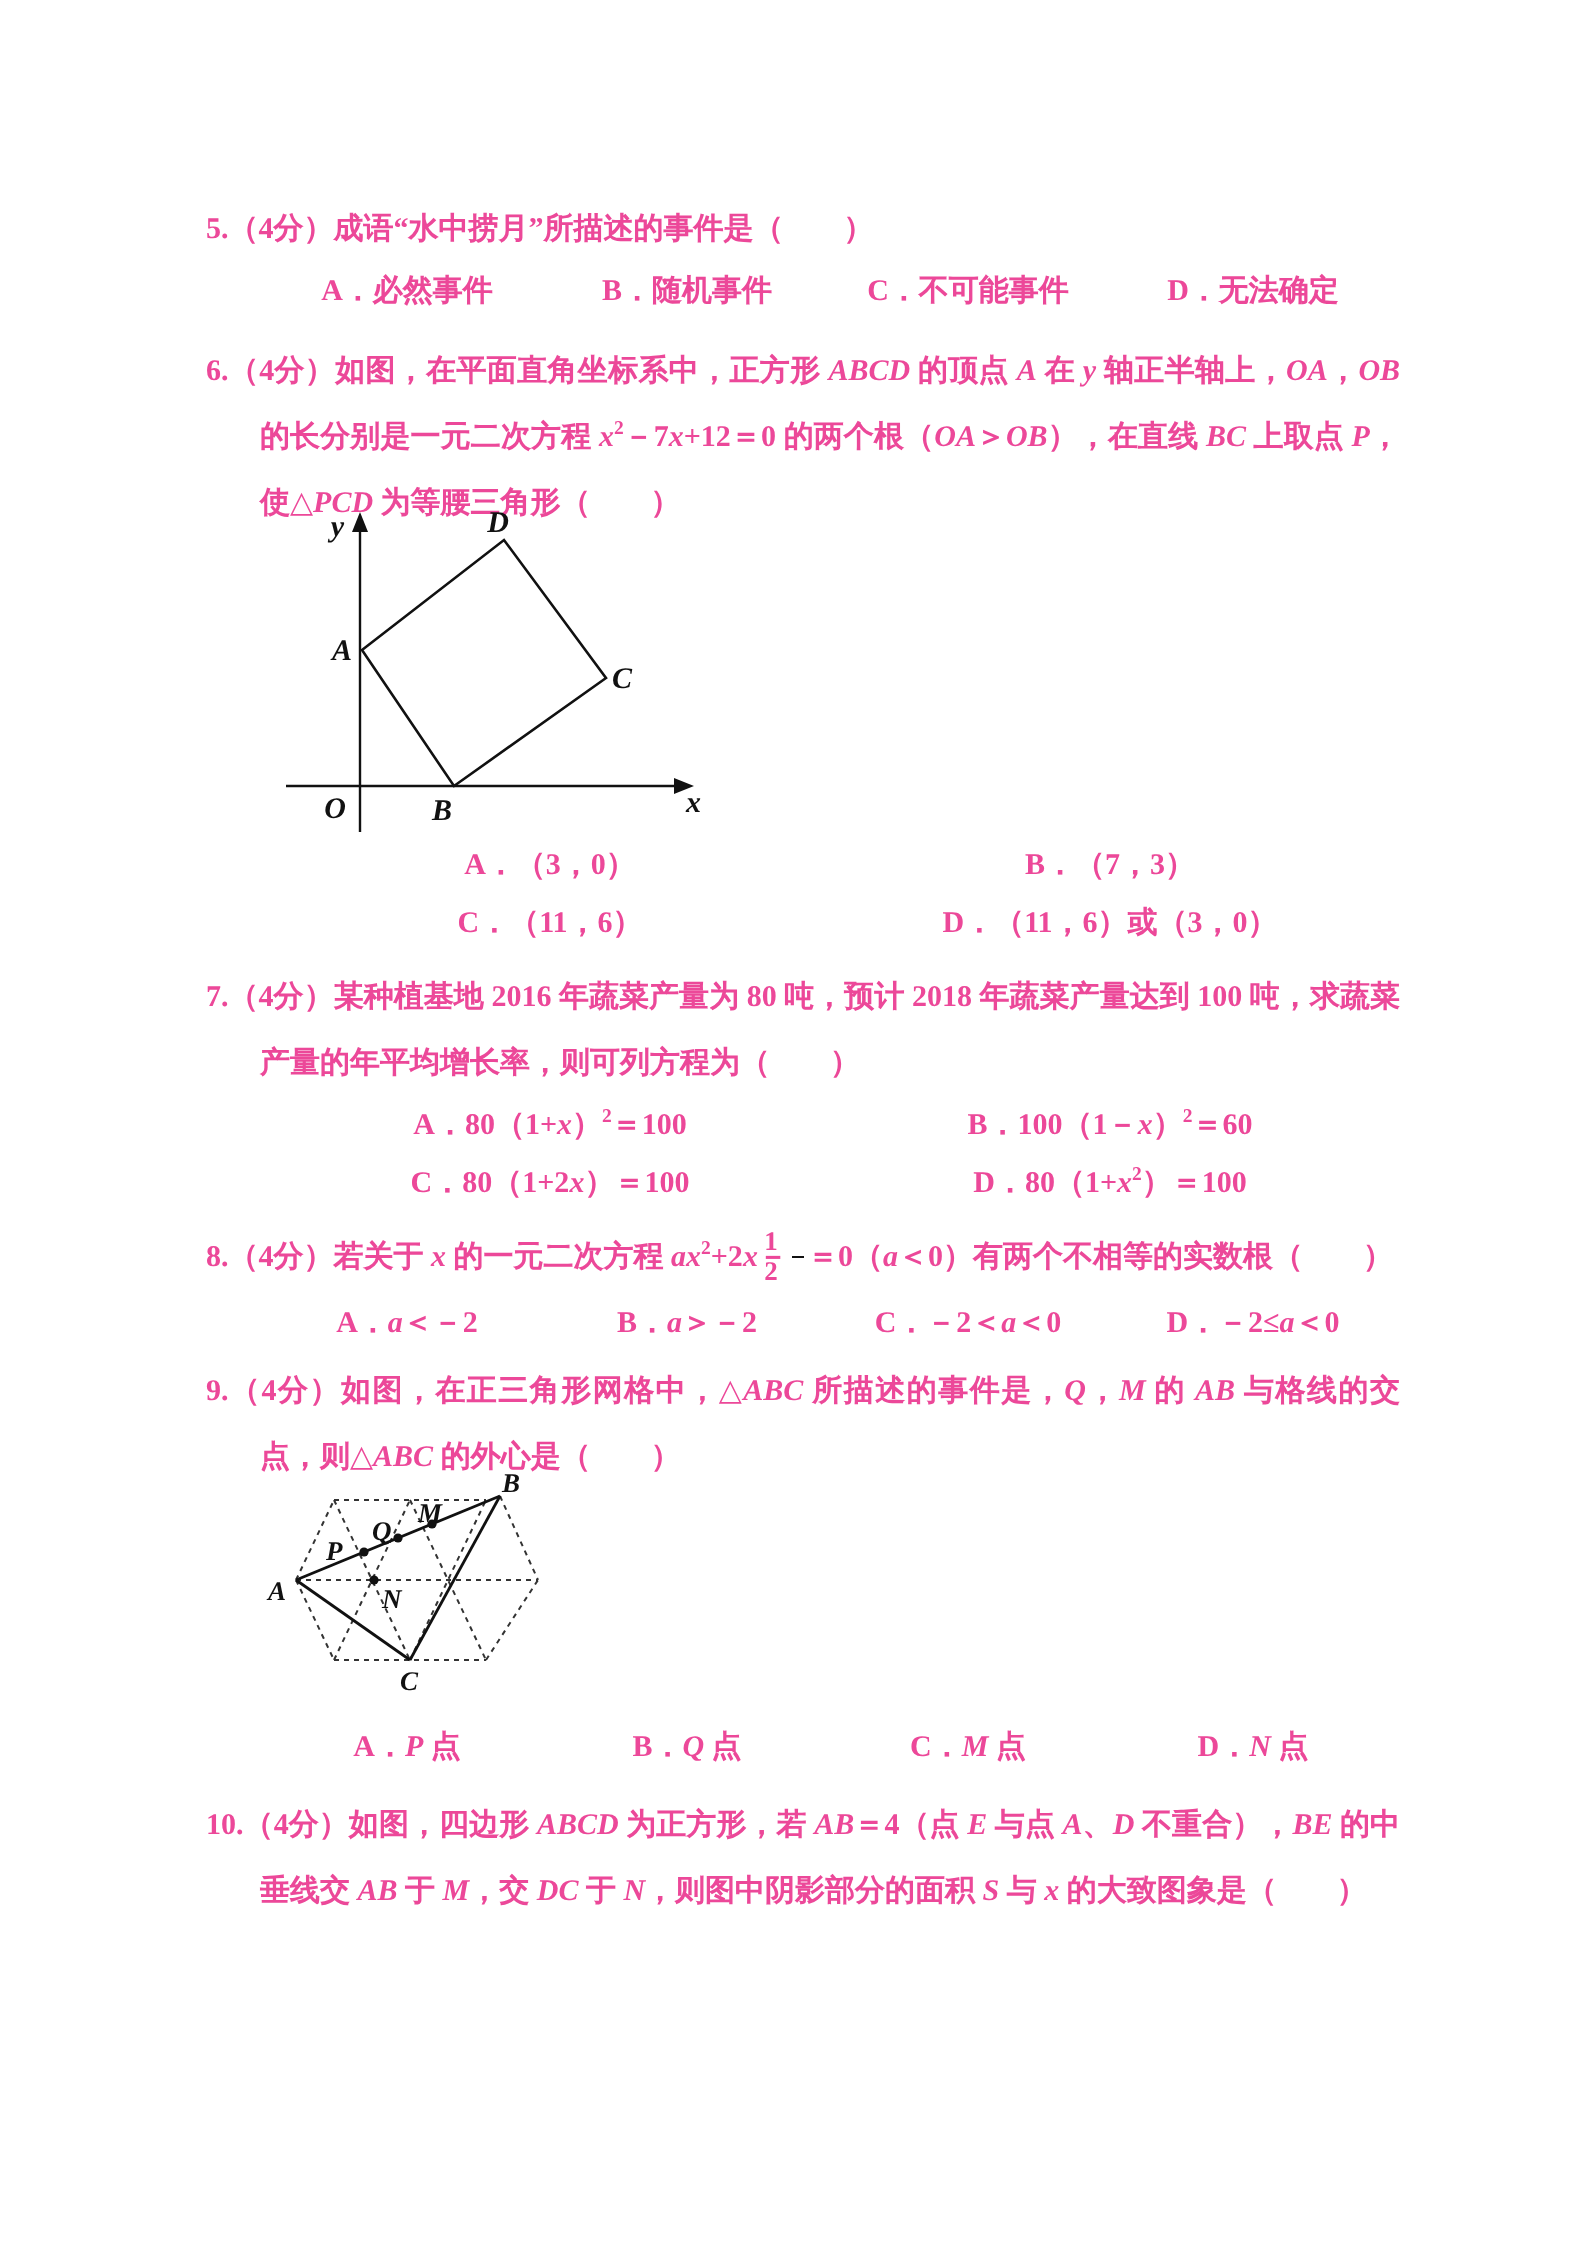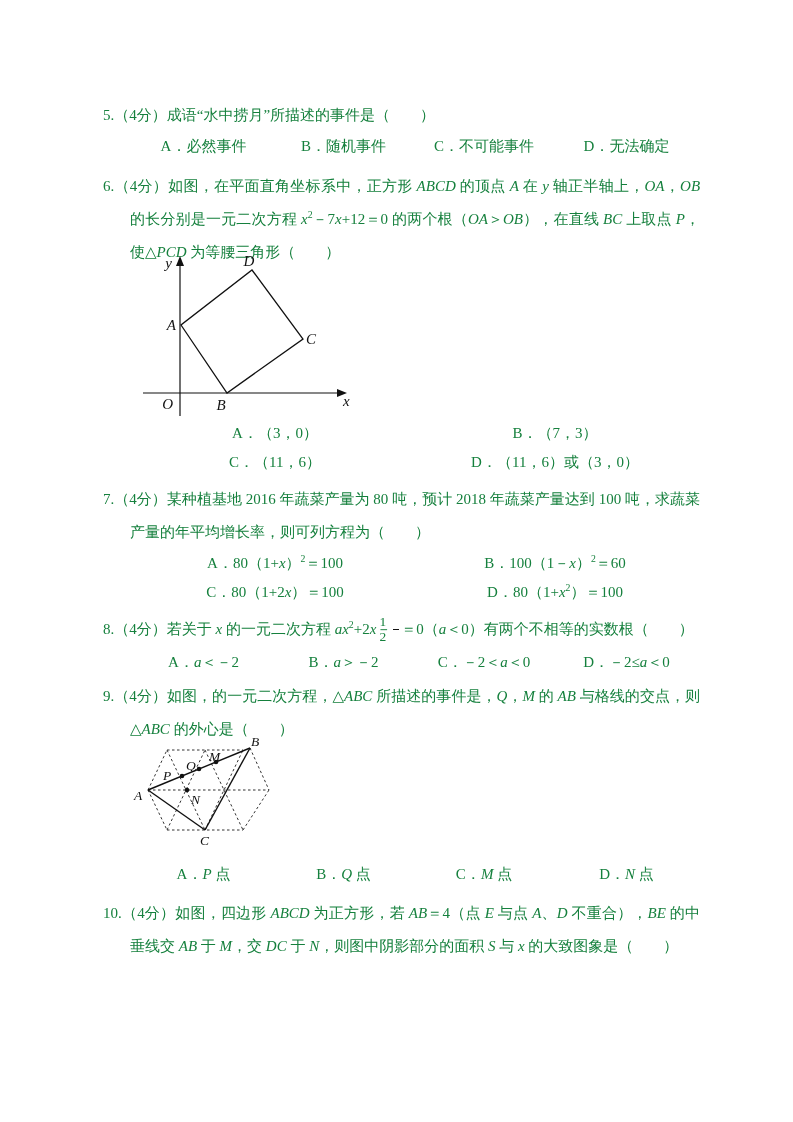--- a/index.html
+++ b/index.html
@@ -4,21 +4,21 @@
 <style>
   html,body{margin:0;padding:0;background:#fff;}
   .page{
     position:relative;
     width:793px;height:1122px;
     background:#ffffff;
     box-sizing:border-box;
     padding:99px 93px 0 130px;
     overflow:hidden;
     font-family:"Liberation Serif","DejaVu Serif",serif;
-    font-size:15px;color:#15803d;
+    font-size:15px;color:#ec4899;font-weight:bold;
   }
   section.question{margin:0;}
   #q5{margin-bottom:9px;}
   #q6{margin-bottom:6px;}
   #q7{margin-bottom:3px;}
   #q8{margin-bottom:3px;}
   #q9{margin-bottom:8px;}
   .stem{
     margin:0;line-height:33px;
     text-align:justify;
@@ -117,21 +117,21 @@
     <p class="stem"><span class="qnum">8.</span><span><span>（4分）若关于 </span><span class="it">x</span><span> 的一元二次方程 </span><span class="it">ax</span><sup>2</sup><span>+2</span><span class="it">x</span><span>－</span><span class="frac"><span class="num">1</span><span class="den">2</span></span><span>＝0（</span><span class="it">a</span><span>＜0）有两个不相等的实数根（　　）</span></span></p>
     <div class="opts c4">
       <span class="opt"><span>A．</span><span class="it">a</span><span>＜－2</span></span>
       <span class="opt"><span>B．</span><span class="it">a</span><span>＞－2</span></span>
       <span class="opt"><span>C．－2＜</span><span class="it">a</span><span>＜0</span></span>
       <span class="opt"><span>D．－2≤</span><span class="it">a</span><span>＜0</span></span>
     </div>
   </section>
 
   <section class="question" id="q9">
-    <p class="stem"><span class="qnum">9.</span><span><span>（4分）如图，的一元二次方程，△</span><span class="it">ABC</span><span> 所描述的事件是，</span><span class="it">Q</span><span>，</span><span class="it">M</span><span> 的 </span><span class="it">AB</span><span> 与格线的交点，则△</span><span class="it">ABC</span><span> 的外心是（　　）</span></span></p>
+    <p class="stem"><span class="qnum">9.</span><span><span>（4分）如图，在正三角形网格中，△</span><span class="it">ABC</span><span> 所描述的事件是，</span><span class="it">Q</span><span>，</span><span class="it">M</span><span> 的 </span><span class="it">AB</span><span> 与格线的交点，则△</span><span class="it">ABC</span><span> 的外心是（　　）</span></span></p>
     <div class="fig fig9">
       <svg width="187" height="118" viewBox="118 745 187 118">
         <g>
           <line class="grid" x1="167" y1="759" x2="243" y2="759"></line>
           <line class="grid" x1="148" y1="799" x2="269" y2="799"></line>
           <line class="grid" x1="167" y1="839" x2="243" y2="839"></line>
           <line class="grid" x1="148" y1="799" x2="167" y2="759"></line>
           <line class="grid" x1="167" y1="839" x2="205" y2="759"></line>
           <line class="grid" x1="205" y1="839" x2="243" y2="759"></line>
           <line class="grid" x1="243" y1="839" x2="269" y2="799"></line>

